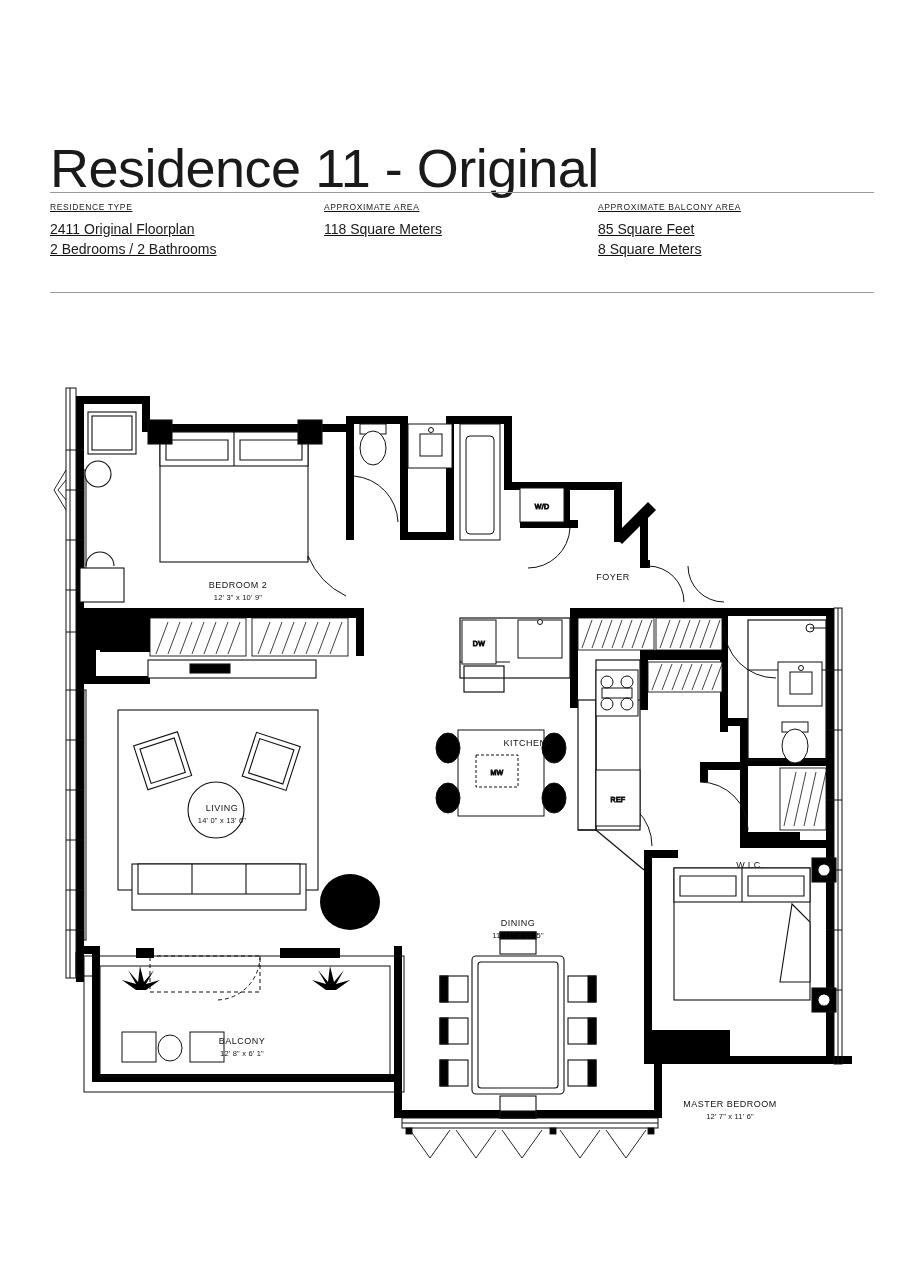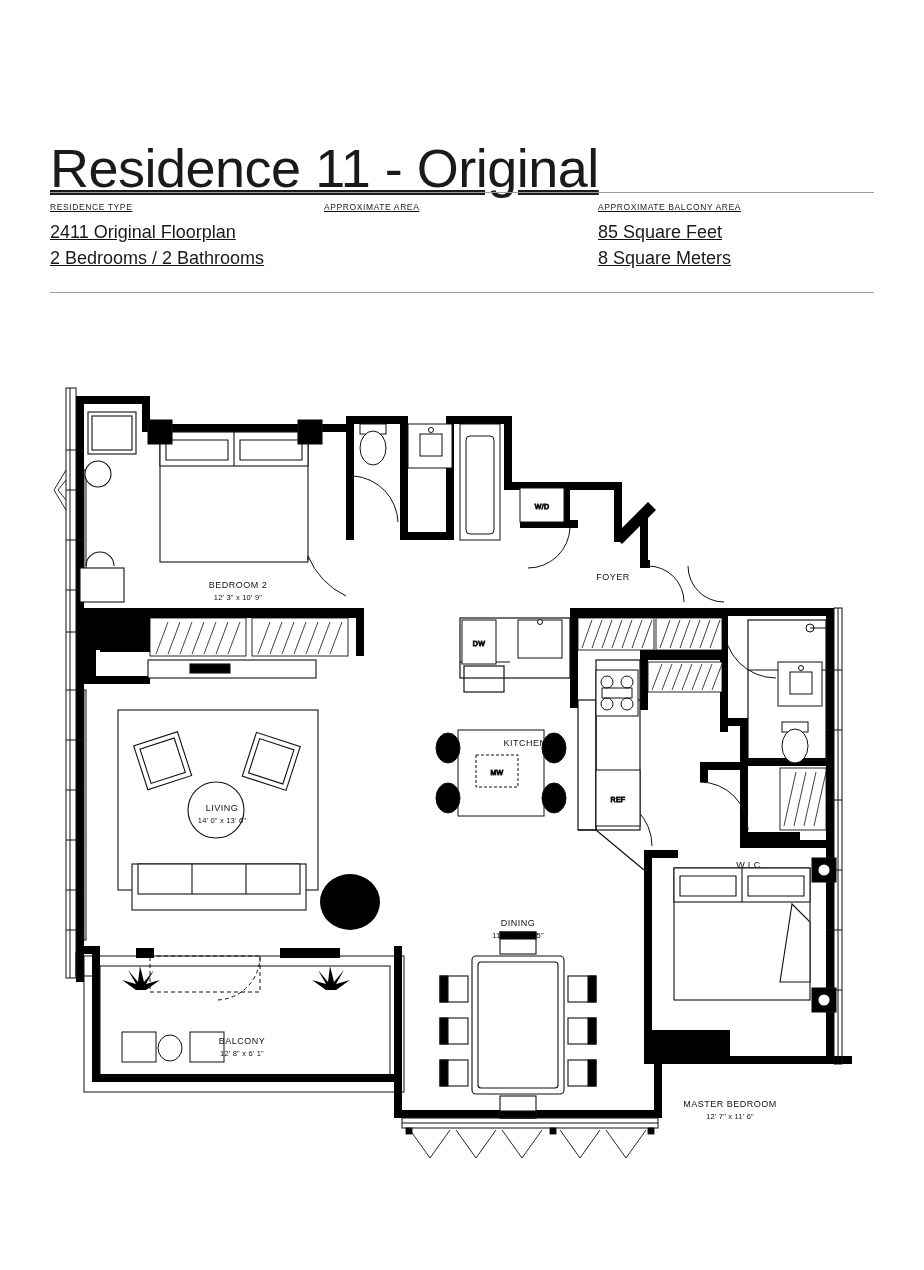--- a/index.html
+++ b/index.html
@@ -20,21 +20,20 @@
   .title {
     position: absolute;
     left: 50px;
     top: 104px;
     font-size: 54px;
     font-weight: 400;
     letter-spacing: -0.5px;
     line-height: 1.05;
     color: #1a1a1a;
     white-space: nowrap;
-    text-decoration: underline;
   }
 
   .rule {
     position: absolute;
     left: 50px;
     width: 824px;
     height: 1px;
     background: #9a9a9a;
   }
   .rule.top { top: 192px; }
@@ -53,21 +52,21 @@
   .spec-col.c2 { width: 274px; }
   .spec-col.c3 { width: 276px; }
   .spec-label {
     font-size: 8.5px;
     letter-spacing: 0.6px;
     color: #222;
     text-transform: uppercase;
     margin-bottom: 7px;
   }
   .spec-value {
-    font-size: 18px;
+    font-size: 14px;
     line-height: 1.45;
     color: #1a1a1a;
     font-weight: 400;
   }
 
   
   .plan-wrap {
     position: absolute;
     left: 40px;
     top: 370px;
@@ -108,20 +107,21 @@
   <div class="rule top"></div>
 
   <div class="specs">
     <div class="spec-col c1">
       <div class="spec-label">RESIDENCE TYPE</div>
       <div class="spec-value">2411 Original Floorplan</div>
       <div class="spec-value">2 Bedrooms / 2 Bathrooms</div>
     </div>
     <div class="spec-col c2">
       <div class="spec-label">APPROXIMATE AREA</div>
+      <div class="spec-value">118 Square Meters</div>
     </div>
     <div class="spec-col c3">
       <div class="spec-label">APPROXIMATE BALCONY AREA</div>
       <div class="spec-value">85 Square Feet</div>
       <div class="spec-value">8 Square Meters</div>
     </div>
   </div>
 
   <div class="rule bottom"></div>
 

